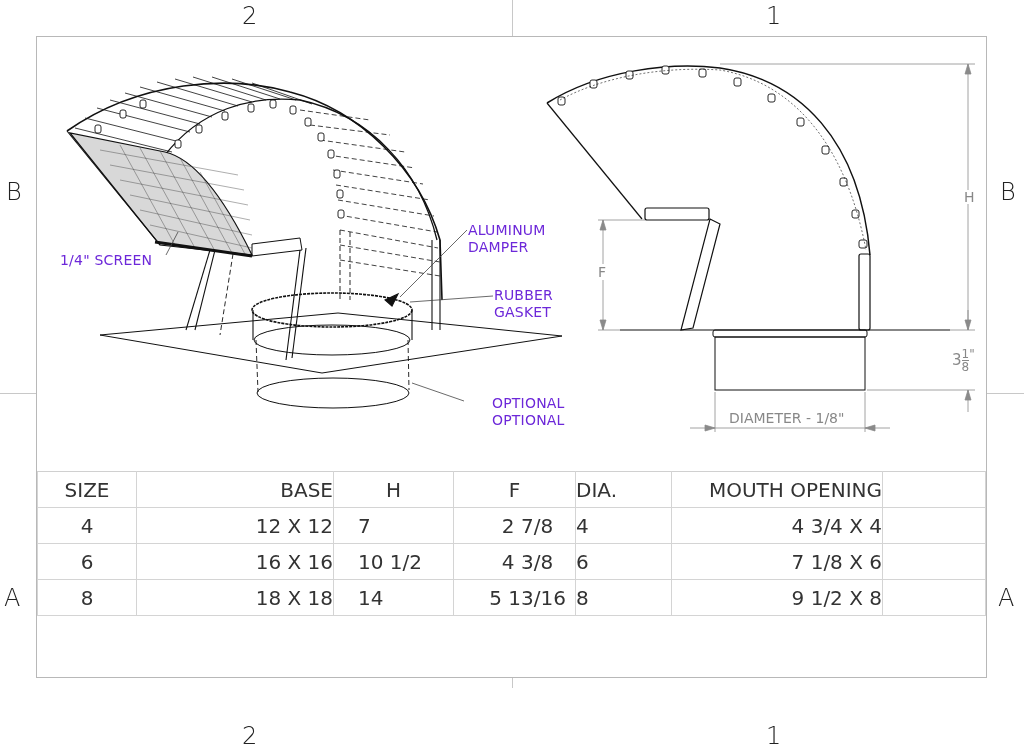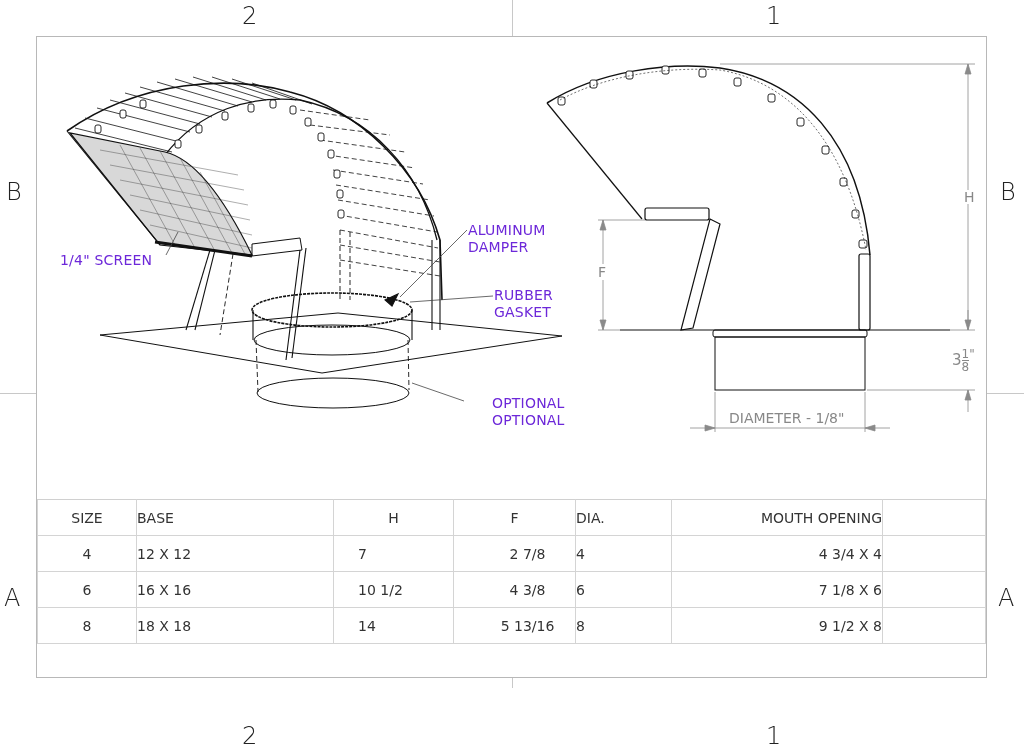--- a/index.html
+++ b/index.html
@@ -5,27 +5,27 @@
   html, body { margin:0; padding:0; background:#ffffff; }
   body { width:1024px; height:750px; position:relative; overflow:hidden;
          font-family: "DejaVu Sans", "Liberation Sans", sans-serif; color:#222; }
   .zone { position:absolute; font-size:24px; color:#222; font-weight:300; line-height:1; }
   .frame { position:absolute; left:36px; top:36px; width:951px; height:642px;
            border:1px solid #b8b8b8; box-sizing:border-box; }
   .tick { position:absolute; background:#c8c8c8; }
   svg.drawing { position:absolute; left:0; top:0; }
   .lbl { position:absolute; font-size:14px; color:#6d28d9; line-height:17px; letter-spacing:0.2px; }
   .dim { position:absolute; font-size:14px; color:#888; line-height:1; }
-  table.spec { position:absolute; left:37px; top:499px; width:949px; border-collapse:collapse;
-               font-size:14px; color:#333; }
+  table.spec { position:absolute; left:37px; top:471px; width:949px; border-collapse:collapse;
+               font-size:20px; color:#333; }
   table.spec td, table.spec th { border:1px solid #d4d4d4; height:35px; padding:0;
                font-weight:normal; }
   table.spec tr:first-child th { border-top:1px solid #d0d0d0; }
   .c-size{ width:98px; text-align:center; }
-  .c-base{ width:196px; text-align:left; }
+  .c-base{ width:196px; text-align:right; }
   .c-h   { width:95px; text-align:left; padding-left:24px !important; }
   .c-f   { width:95px; text-align:center; padding-left:26px !important; }
   .c-dia { width:95px; text-align:left; }
   .c-mo  { width:190px; text-align:right; padding-left:20px !important; }
   .c-ex  { }
   th.c-h, th.c-f { text-align:center; padding-left:0 !important; }
 </style>
 </head>
 <body>
 

